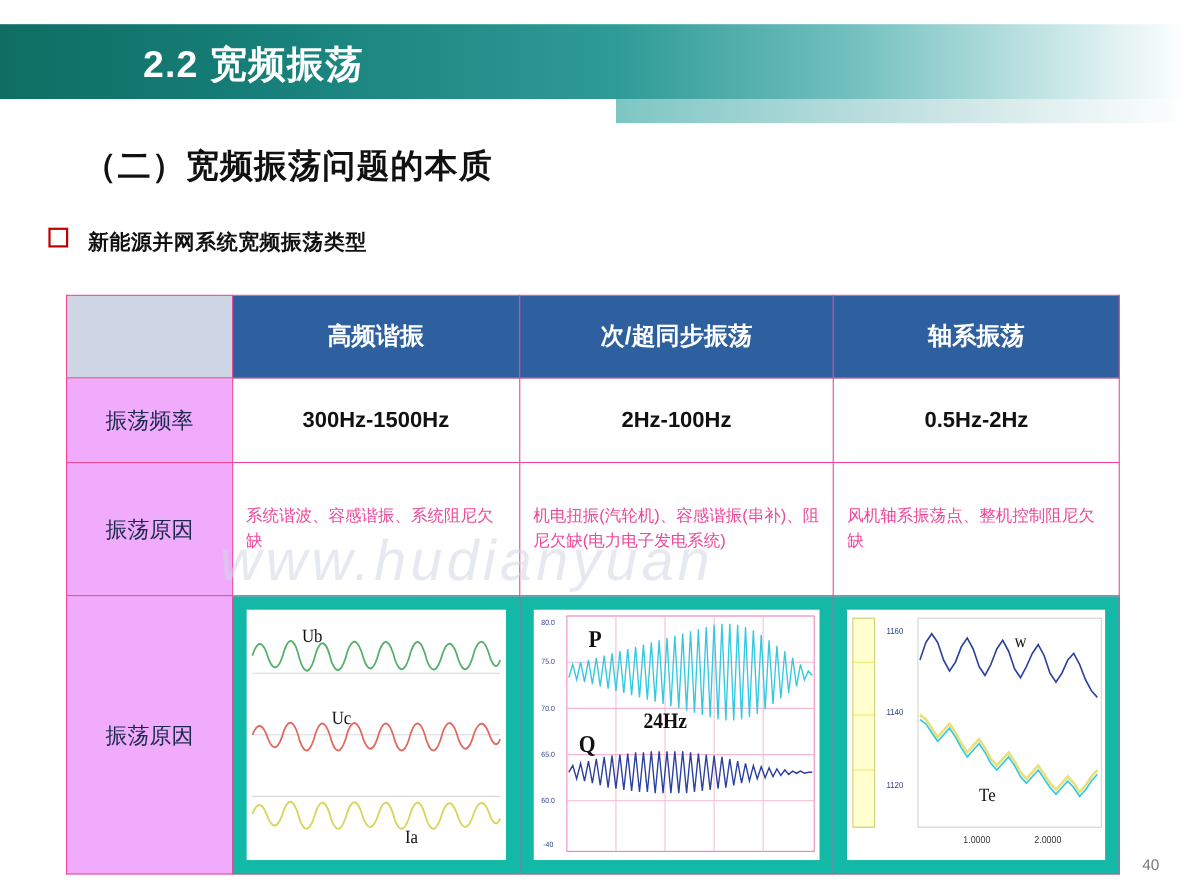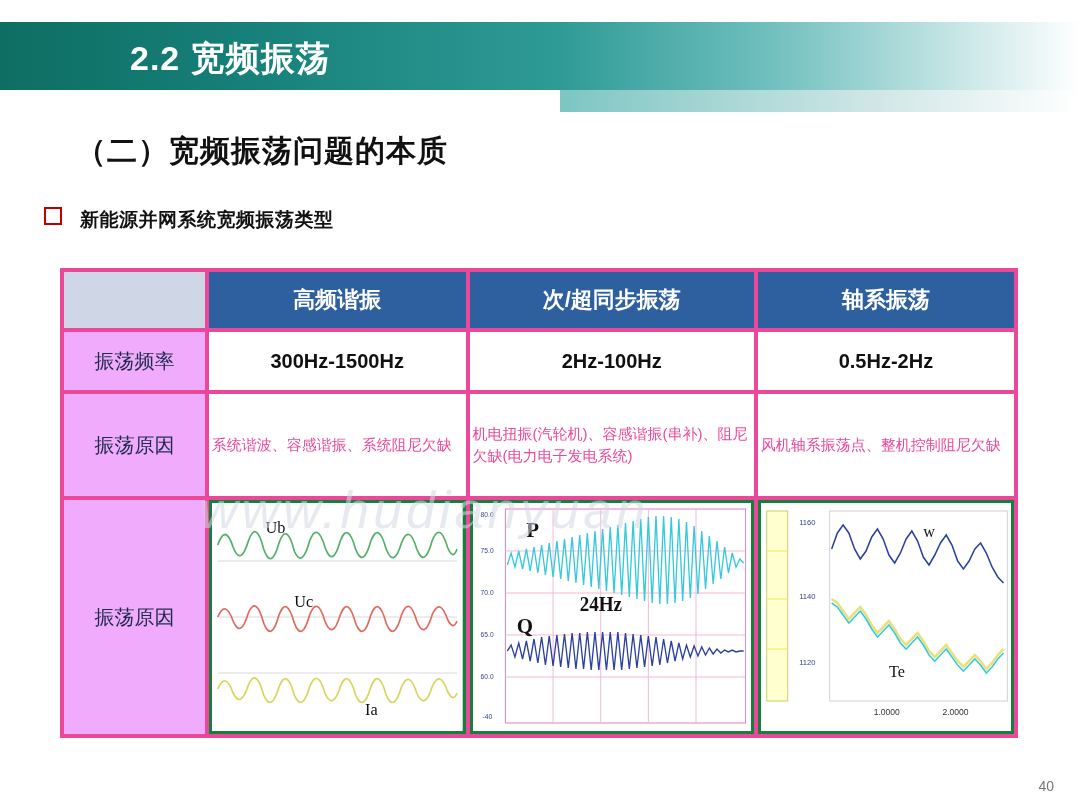--- a/index.html
+++ b/index.html
@@ -62,42 +62,42 @@
     pointer-events:none;font-style:italic;
   }
   
   .tbl{
     position:absolute;left:60px;top:268px;width:958px;
     border-collapse:collapse;
     background:#ffffff;
     z-index:2;
   }
   .tbl td,.tbl th{
-    border:4px solid #ec4899;
-    padding:3px;
+    border:1px solid #ec4899;
+    padding:12px;
     vertical-align:middle;
   }
   .hdr-cell{
     background:#2e5f9e;color:#ffffff;
     font-size:22px;font-weight:bold;text-align:center;height:50px;
   }
   .hdr-cell.first{background:#cfd7e6;}
   .lbl-cell{
     background:#f0abfc;color:#1b2a4a;
     font-size:20px;text-align:center;width:142px;
   }
   .val-cell{
     font-size:20px;font-weight:bold;color:#111;text-align:center;height:52px;margin-left:12px;
   }
   .rsn-cell{
     font-size:15px;color:#ec4899;text-align:left;line-height:1.5;
     padding:10px 12px;height:96px;
   }
   .wave-cell{
-    height:228px;padding:0;background:#15803d;
+    height:228px;padding:0;background:#14b8a6;
   }
   .wave-box{width:100%;height:228px;display:block;}
   .pg{
     position:absolute;right:26px;bottom:16px;font-size:14px;color:#777;
   }
 </style>
 </head>
 <body>
 
 <div class="header">

